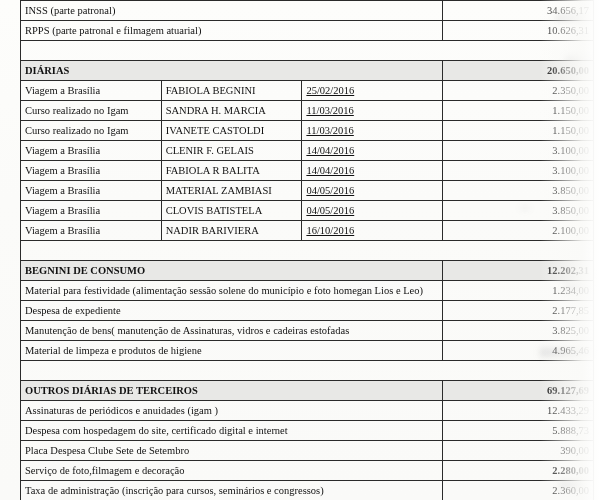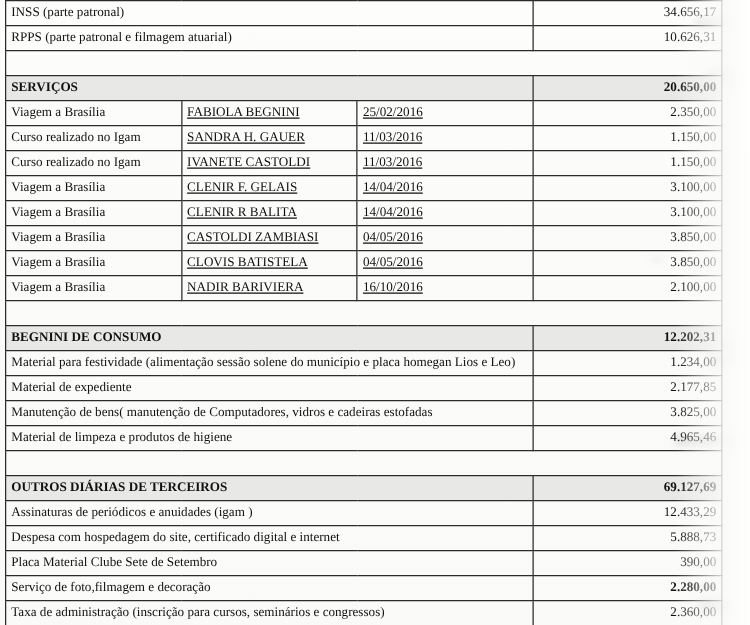--- a/index.html
+++ b/index.html
@@ -31,35 +31,35 @@
   .smudge {
     position: absolute;
     background: rgba(120,120,125,0.18);
     filter: blur(3px);
     pointer-events: none;
   }
   table.doc {
     position: relative;
     border-collapse: collapse;
     width: 574px;
-    margin-left: 4px;
+    margin-left: 20px;
     table-layout: fixed;
   }
   table.doc td {
     border: 1px solid #2b2b2b;
     padding: 1px 4px 2px 4px;
     font-size: 10.5px;
     line-height: 13px;
     height: 16px;
     vertical-align: middle;
     white-space: nowrap;
     overflow: hidden;
   }
   .c-desc   { width: 268px; }
-  .c-name   { width: 118px; text-decoration: underline; }
+  .c-name   { width: 118px; }
   .c-date   { width: 78px; text-decoration: underline; }
   .c-val    { width: 90px; text-align: right; }
   .sec td {
     font-weight: bold;
     background: #e8e8e6;
   }
   .sec .c-val { font-weight: bold; }
   .spacer td {
     border: none;
     height: 7px;
@@ -92,56 +92,56 @@
       <tr>
         <td class="c-desc" colspan="3">RPPS (parte patronal e filmagem atuarial)</td>
         <td class="c-val">10.626,31</td>
       </tr>
 
       <tr class="spacer">
           <td colspan="4"></td>
         </tr>
 
       <tr class="sec">
-        <td class="c-desc" colspan="3">SERVIÇOS</td>
+        <td class="c-desc" colspan="3">DIÁRIAS</td>
         <td class="c-val">20.650,00</td>
       </tr>
       <tr>
         <td class="c-desc">Viagem a Brasília</td>
         <td class="c-name">FABIOLA BEGNINI</td>
         <td class="c-date">25/02/2016</td>
         <td class="c-val">2.350,00</td>
       </tr>
       <tr>
         <td class="c-desc">Curso realizado no Igam</td>
-        <td class="c-name">SANDRA H. GAUER</td>
+        <td class="c-name">SANDRA H. MARCIA</td>
         <td class="c-date">11/03/2016</td>
         <td class="c-val">1.150,00</td>
       </tr>
       <tr>
         <td class="c-desc">Curso realizado no Igam</td>
         <td class="c-name">IVANETE CASTOLDI</td>
         <td class="c-date">11/03/2016</td>
         <td class="c-val">1.150,00</td>
       </tr>
       <tr>
         <td class="c-desc">Viagem a Brasília</td>
         <td class="c-name">CLENIR F. GELAIS</td>
         <td class="c-date">14/04/2016</td>
         <td class="c-val">3.100,00</td>
       </tr>
       <tr>
         <td class="c-desc">Viagem a Brasília</td>
-        <td class="c-name">CLENIR R BALITA</td>
+        <td class="c-name">FABIOLA R BALITA</td>
         <td class="c-date">14/04/2016</td>
         <td class="c-val">3.100,00</td>
       </tr>
       <tr>
         <td class="c-desc">Viagem a Brasília</td>
-        <td class="c-name">CASTOLDI ZAMBIASI</td>
+        <td class="c-name">MATERIAL ZAMBIASI</td>
         <td class="c-date">04/05/2016</td>
         <td class="c-val">3.850,00</td>
       </tr>
       <tr>
         <td class="c-desc">Viagem a Brasília</td>
         <td class="c-name">CLOVIS BATISTELA</td>
         <td class="c-date">04/05/2016</td>
         <td class="c-val">3.850,00</td>
       </tr>
       <tr>
@@ -153,29 +153,29 @@
 
       <tr class="spacer">
           <td colspan="4"></td>
         </tr>
 
       <tr class="sec">
         <td class="c-desc" colspan="3">BEGNINI DE CONSUMO</td>
         <td class="c-val">12.202,31</td>
       </tr>
       <tr>
-        <td class="c-desc" colspan="3">Material para festividade (alimentação sessão solene do município e placa homegan Lios e Leo)</td>
+        <td class="c-desc" colspan="3">Material para festividade (alimentação sessão solene do município e foto homegan Lios e Leo)</td>
         <td class="c-val">1.234,00</td>
       </tr>
       <tr>
-        <td class="c-desc" colspan="3">Material  de expediente</td>
+        <td class="c-desc" colspan="3">Despesa  de expediente</td>
         <td class="c-val">2.177,85</td>
       </tr>
       <tr>
-        <td class="c-desc" colspan="3">Manutenção de bens( manutenção de Computadores, vidros e cadeiras  estofadas</td>
+        <td class="c-desc" colspan="3">Manutenção de bens( manutenção de Assinaturas, vidros e cadeiras  estofadas</td>
         <td class="c-val">3.825,00</td>
       </tr>
       <tr>
         <td class="c-desc" colspan="3">Material de limpeza e produtos de higiene</td>
         <td class="c-val">4.965,46</td>
       </tr>
 
       <tr class="spacer">
           <td colspan="4"></td>
         </tr>
@@ -186,21 +186,21 @@
       </tr>
       <tr>
         <td class="c-desc" colspan="3">Assinaturas de periódicos e anuidades (igam )</td>
         <td class="c-val">12.433,29</td>
       </tr>
       <tr>
         <td class="c-desc" colspan="3">Despesa com hospedagem do site, certificado digital e internet</td>
         <td class="c-val">5.888,73</td>
       </tr>
       <tr>
-        <td class="c-desc" colspan="3">Placa Material Clube Sete de Setembro</td>
+        <td class="c-desc" colspan="3">Placa Despesa Clube Sete de Setembro</td>
         <td class="c-val">390,00</td>
       </tr>
       <tr>
         <td class="c-desc" colspan="3">Serviço de foto,filmagem e decoração</td>
         <td class="c-val val-strong">2.280,00</td>
       </tr>
       <tr>
         <td class="c-desc" colspan="3">Taxa de administração (inscrição para cursos, seminários e congressos)</td>
         <td class="c-val">2.360,00</td>
       </tr>

